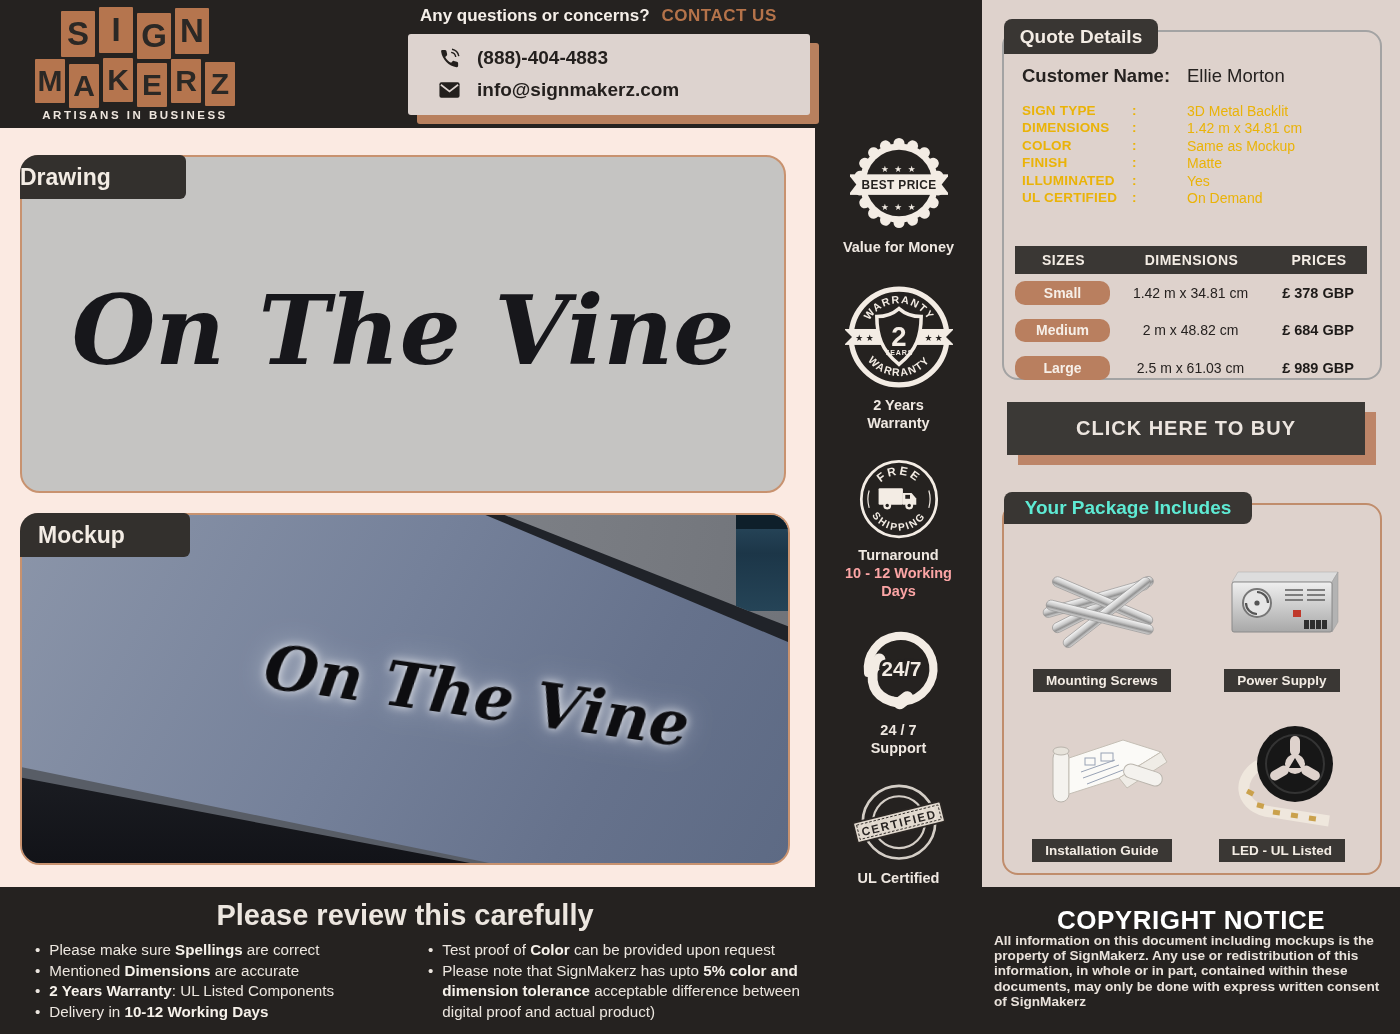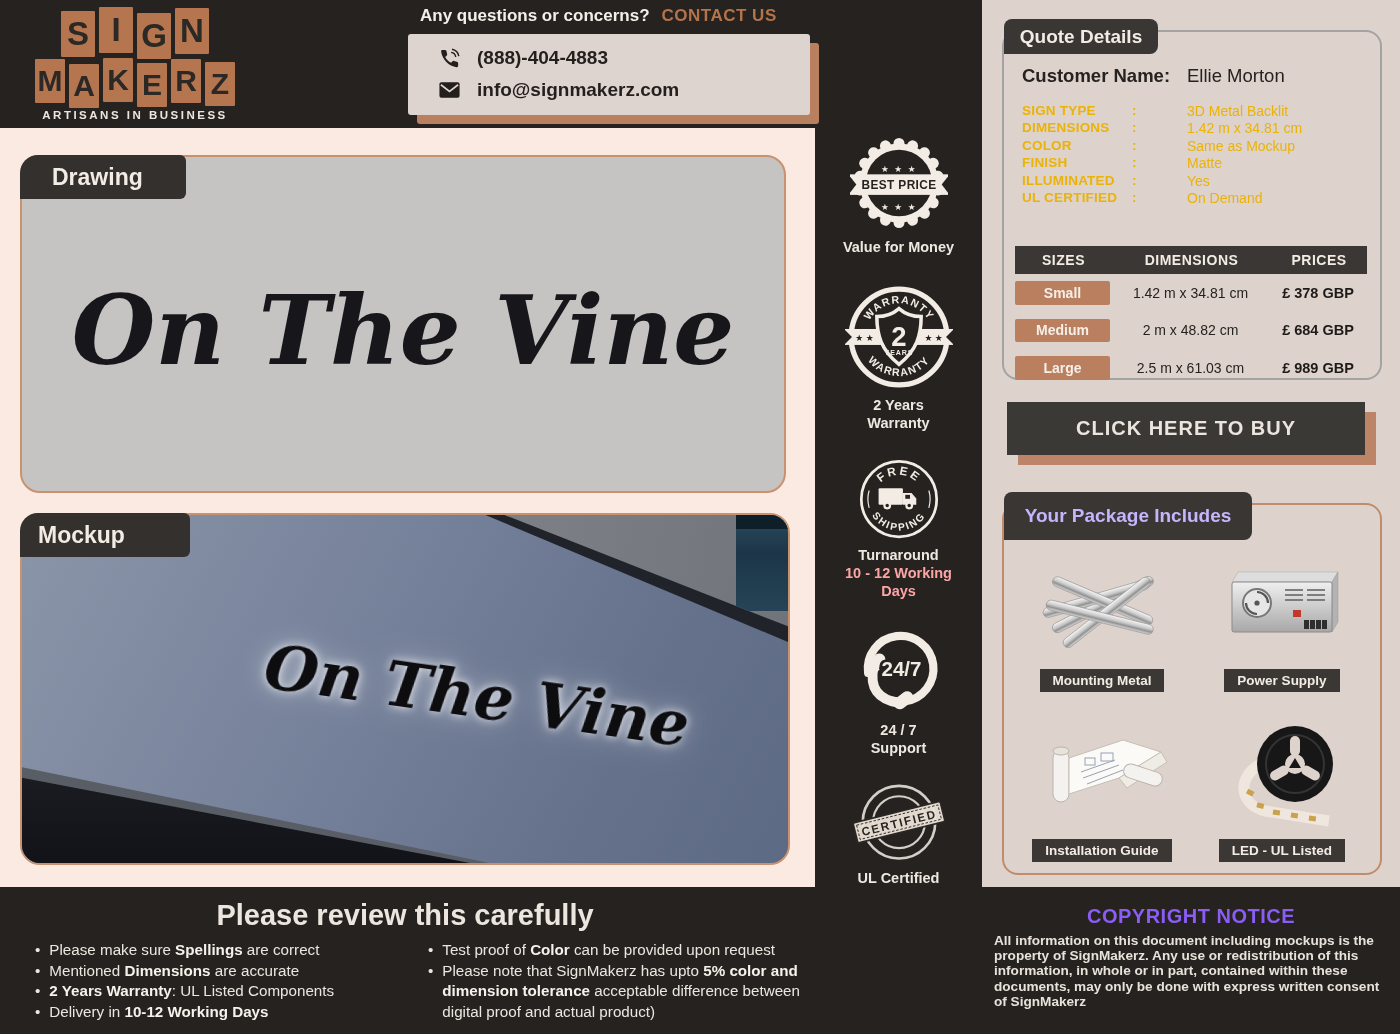--- a/index.html
+++ b/index.html
@@ -25,21 +25,21 @@
   .contact-line{left:420px;top:6px;width:395px;font-size:17px;font-weight:bold;color:#f5efe9;}
   .contact-line a{color:#b5734a;text-decoration:none;margin-left:12px;letter-spacing:.5px;cursor:pointer;}
   .contact-card{left:408px;top:34px;width:402px;height:81px;background:#ddd3cf;border-radius:3px;
                 box-shadow:9px 9px 0 0 #b8805e;padding:8px 0 0 30px;box-sizing:border-box;}
   .contact-row{display:flex;align-items:center;gap:16px;height:32px;color:#231f1d;font-weight:bold;font-size:19px;cursor:pointer;}
   .contact-row svg{flex:0 0 auto;}
 
   
   .panel-label{background:#33302d;color:#f3ece4;font-weight:bold;display:flex;align-items:center;
                border-radius:18px 6px 6px 0;z-index:5;}
-  .drawing-label{left:20px;top:155px;width:166px;height:44px;font-size:23px;padding-left:32px;box-sizing:border-box;}
+  .drawing-label{left:20px;top:155px;width:166px;height:44px;font-size:23px;box-sizing:border-box;}
   .mockup-label{left:20px;top:513px;width:170px;height:44px;font-size:23px;padding-left:18px;box-sizing:border-box;}
   .drawing-panel{left:20px;top:155px;width:766px;height:338px;background:#c5c4c2;border:2px solid #c8926f;
                  border-radius:20px;box-sizing:border-box;}
   .script-svg{position:absolute;inset:0;width:100%;height:100%;}
   .mockup-panel{left:20px;top:513px;width:770px;height:352px;border:2px solid #c8926f;border-radius:20px;
                 box-sizing:border-box;overflow:hidden;background:#76839b;}
   .mock-wall{position:absolute;inset:0;background:linear-gradient(118deg,#8b95a9 0%,#75819a 45%,#66728c 75%,#5d6a84 100%);}
   .mock-roofdark{position:absolute;inset:0;background:#202329;
                  clip-path:polygon(60.5% 0,100% 0,100% 36.5%);}
   .mock-sky{position:absolute;inset:0;background:linear-gradient(100deg,#8e9196,#797c82 70%,#6f7278);
@@ -71,48 +71,48 @@
   .spec-label{left:18px;font-size:13.5px;font-weight:bold;letter-spacing:.2px;}
   .spec-colon{left:128px;font-size:13.5px;font-weight:bold;}
   .spec-value{left:183px;font-size:14px;}
 
   .size-table{left:1015px;top:246px;width:352px;}
   .st-header{display:flex;background:#3a3734;height:28px;align-items:center;color:#f3ece4;font-weight:bold;font-size:14px;letter-spacing:.5px;}
   .st-c1{width:97px;text-align:center;}
   .st-c2{width:159px;text-align:center;}
   .st-c3{width:96px;text-align:center;}
   .st-row{display:flex;align-items:center;height:37.5px;}
-  .pill{width:95px;height:23.5px;background:#b97f5f;border-radius:2px;color:#f6efe8;font-weight:bold;font-size:14px;
+  .pill{width:95px;height:23.5px;background:#b97f5f;border-radius:10px;color:#f6efe8;font-weight:bold;font-size:14px;
         display:flex;align-items:center;justify-content:center;margin-right:1px;}
   .st-dims{width:159px;text-align:center;font-size:14px;color:#262220;}
   .st-price{width:96px;text-align:center;font-size:14.5px;font-weight:bold;color:#1d1a18;}
 
   .buy-btn{left:1007px;top:402px;width:358px;height:53px;background:#3b3936;color:#ece5df;font-weight:bold;
            font-size:20px;letter-spacing:1px;display:flex;align-items:center;justify-content:center;
            box-shadow:11px 10px 0 0 #bd8568;cursor:pointer;border:none;font-family:"Liberation Sans",sans-serif;}
 
   
-  .pkg-label{left:1004px;top:492px;width:248px;height:48px;background:#393633;color:#c4b5fd;font-size:19px;font-weight:bold;
+  .pkg-label{left:1004px;top:492px;width:248px;height:32px;background:#393633;color:#5eead4;font-size:19px;font-weight:bold;
              border-radius:8px 8px 8px 0;display:flex;align-items:center;justify-content:center;z-index:4;}
   .pkg-panel{left:1002px;top:503px;width:380px;height:372px;border:2px solid #c08d6c;border-radius:16px;box-sizing:border-box;}
   .pkg-grid{left:1012px;top:528px;width:360px;height:340px;display:flex;flex-wrap:wrap;}
   .pkg-cell{width:180px;height:170px;display:flex;flex-direction:column;align-items:center;justify-content:flex-end;box-sizing:border-box;padding-bottom:6px;}
   .pkg-icon{width:150px;height:112px;display:flex;align-items:center;justify-content:center;}
   .pkg-name{background:#3a3734;color:#f3ece4;font-size:13.5px;font-weight:bold;height:23px;line-height:23px;
             padding:0 13px;margin-top:8px;white-space:nowrap;}
 
   
   .review-title{left:0;top:899px;width:810px;text-align:center;color:#ece6df;font-size:29px;font-weight:bold;}
   .bullets{color:#ece6df;font-size:15.2px;line-height:20.6px;}
   .bullets-col1{left:35px;top:940px;width:390px;}
   .bullets-col2{left:428px;top:940px;width:392px;}
   .bullet{display:flex;}
   .bullet .dot{margin-right:9px;}
   .bullet b{color:#f6f1ea;}
-  .copy-title{left:982px;top:905px;width:418px;text-align:center;color:#8b5cf6;font-size:20px;font-weight:bold;letter-spacing:.5px;}
+  .copy-title{left:982px;top:905px;width:418px;text-align:center;color:#ffffff;font-size:26px;font-weight:bold;letter-spacing:.5px;}
   .copy-body{left:994px;top:933px;width:392px;color:#e9e2db;font-size:13.6px;font-weight:bold;line-height:15.2px;}
 </style>
 </head>
 <body>
 
 <div class="page">
 
   <div class="abs content-pink"></div>
   <div class="abs right-beige"></div>
 
@@ -371,21 +371,21 @@
           </defs>
           <g stroke="#8f8f8f" stroke-width=".6">
             <rect x="20" y="50" width="112" height="10" rx="5" fill="url(#silver)" transform="rotate(-27 75 55)"></rect>
             <rect x="14" y="44" width="110" height="10" rx="5" fill="url(#silver)" transform="rotate(-16 68 48)"></rect>
             <rect x="22" y="46" width="108" height="10" rx="5" fill="url(#silver)" transform="rotate(23 76 50)"></rect>
             <rect x="26" y="56" width="108" height="10" rx="5" fill="url(#silver)" transform="rotate(-38 82 62)"></rect>
             <rect x="18" y="62" width="110" height="10" rx="5" fill="url(#silver)" transform="rotate(14 72 66)"></rect>
           </g>
         </svg>
       </div>
-      <div class="pkg-name">Mounting Metal</div>
+      <div class="pkg-name">Mounting Screws</div>
     </div>
 
     <div class="pkg-cell">
       <div class="pkg-icon">
         <svg width="150" height="110" viewBox="0 0 150 110">
           <defs>
             <linearGradient id="psg" x1="0" y1="0" x2="0" y2="1">
               <stop offset="0" stop-color="#efefef"></stop>
                 <stop offset="1" stop-color="#a8a8a8"></stop>
             </linearGradient>

